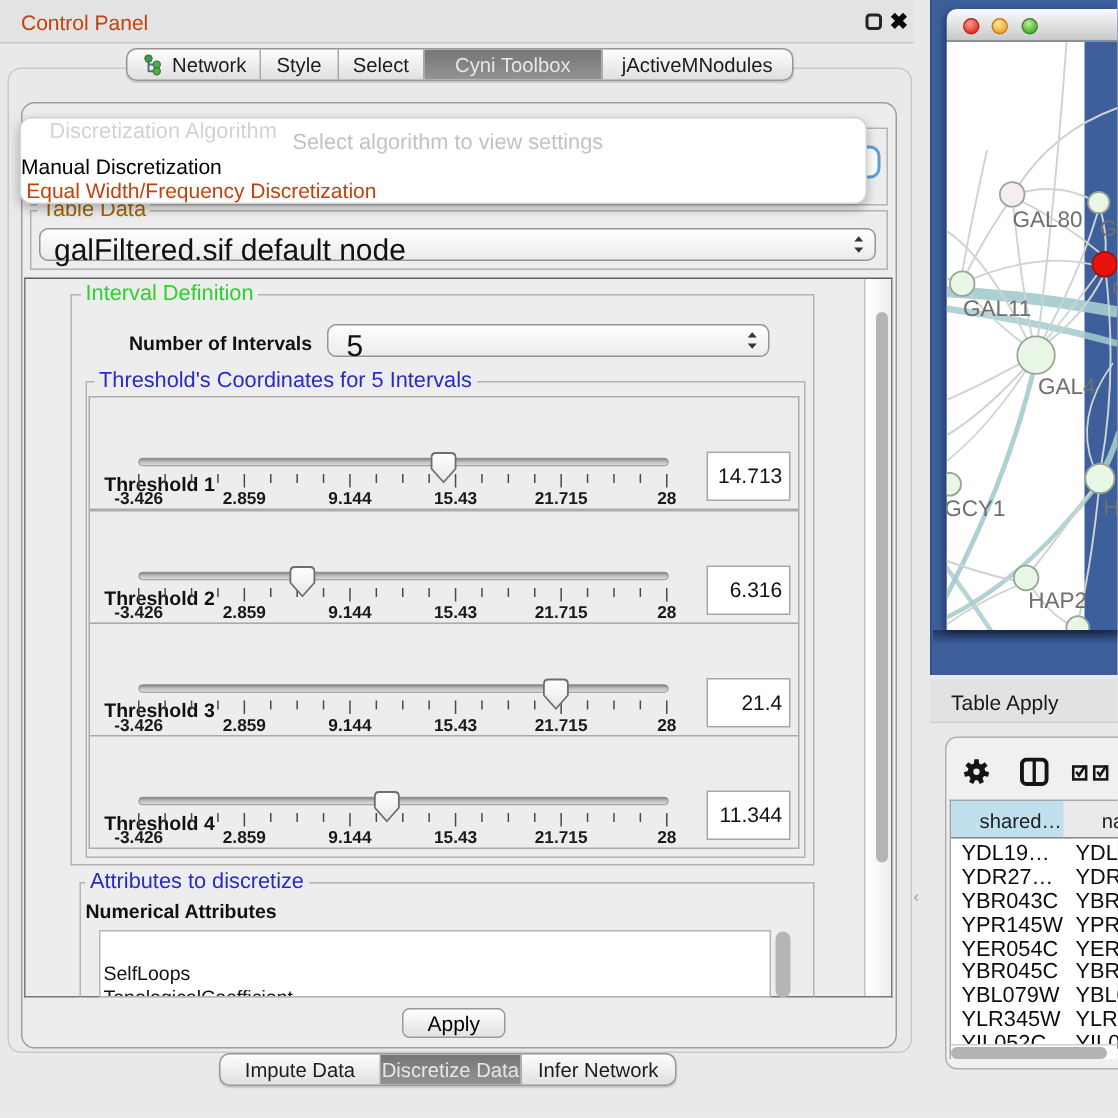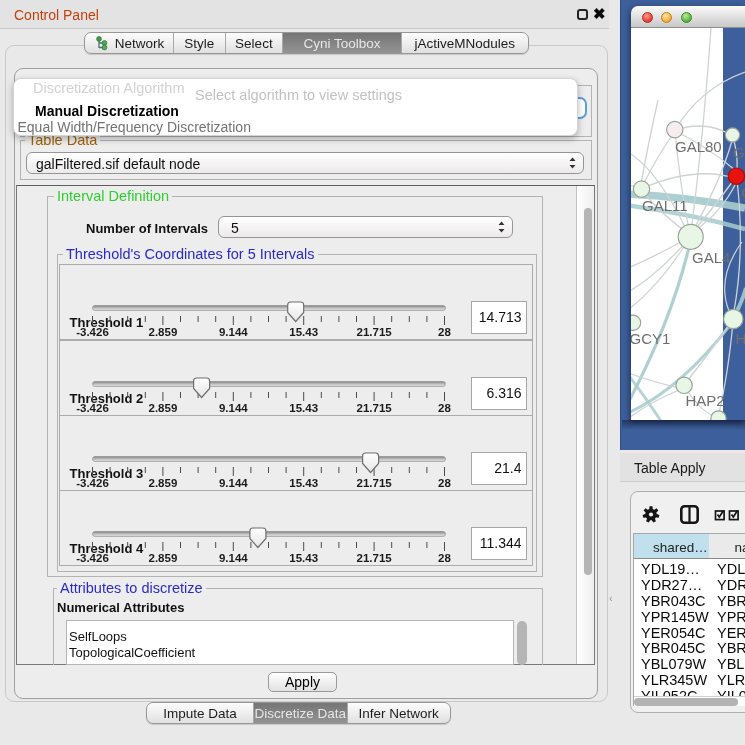--- a/index.html
+++ b/index.html
@@ -24,21 +24,21 @@
 #bottabs { left:146px; top:702px; width:305px; }
 #tabcontainer { position:absolute; left:5px; top:45px; width:603px; height:657px;
   border:1px solid #c9c9c9; border-radius:9px; }
 
 #panel { position:absolute; left:14px; top:68px; width:584px; height:631px;
   background:#ededed; border:1px solid #9f9f9f; border-radius:9px; }
 .group { position:absolute; border:1px solid #b3b3b3; }
 .gtitle { position:absolute; top:-9px; font-size:14.5px; background:#ededed; padding:0 3px; white-space:nowrap; }
 
 .combo { position:absolute; background:linear-gradient(#ffffff,#eceaea);
-  border:1px solid #969696; border-radius:6px; font-size:14px; color:#111; }
+  border:1px solid #969696; border-radius:6px; font-size:20px; color:#111; }
 .combo .ar { position:absolute; right:6px; top:50%; margin-top:-6px; width:9px; height:12px; }
 
 #spane { position:absolute; left:16px; top:185px; width:579px; height:480px;
   border:1px solid #787878; border-top-color:#5e5e5e; background:#ededed; }
 #vsb { position:absolute; right:0; top:0; width:18px; height:478px;
   border-left:1px solid #c3c3c3; background:linear-gradient(90deg,#ffffff,#efefef); }
 #vsb .th { position:absolute; left:6.5px; top:22px; width:8px; height:367px;
   background:#b5b5b5; border-radius:4px; }
 
 .trow { position:absolute; left:58.5px; width:474.5px; height:76px;
@@ -56,22 +56,22 @@
 
 #apply { position:absolute; left:268px; top:672px; width:69px; height:20px;
   background:linear-gradient(#ffffff,#e2e2e2); border:1px solid #9a9a9a; border-radius:5px;
   font-size:14px; color:#000; text-align:center; line-height:18px; }
 
 #popup { position:absolute; left:13px; top:78px; width:565px; height:58px;
   background:#fff; border:1px solid #d4d4d4; border-radius:8px;
   box-shadow:0 3px 7px rgba(0,0,0,0.28); }
 #popup .ghost1 { position:absolute; left:19px; top:1px; font-size:14.5px; color:#d2d2d2; }
 #popup .ghost2 { position:absolute; left:181px; top:8px; font-size:14.5px; color:#c2c2c2; }
-#popup .it1 { position:absolute; left:21px; top:24px; font-size:14px; font-weight:bold; color:#000; }
-#popup .it2 { position:absolute; left:3.5px; top:40px; font-size:14px; color:#737373; }
+#popup .it1 { position:absolute; left:0; top:24px; font-size:14px; font-weight:normal; color:#000; }
+#popup .it2 { position:absolute; left:3.5px; top:40px; font-size:14px; color:#c2410c; }
 #focuscombo { position:absolute; left:303px; top:97px; width:284px; height:22px;
   background:#fff; border:2.5px solid #5e9fd8; border-radius:7px; }
 
 #divider { position:absolute; left:609px; top:0; width:11px; height:745px; background:#e9e9e9; }
 
 #bluebg { position:absolute; left:620px; top:0; width:125px; height:450px; background:#3d5f9b;
   border-left:1px solid #2e4d85; }
 #netwin { position:absolute; left:631px; top:6px; width:114px; height:414px;
   border-top-left-radius:7px; overflow:hidden;
   box-shadow:-1px 2px 6px rgba(0,0,20,0.5); }
@@ -304,21 +304,21 @@
 <path d="M189.9,40 Q189.9,37 192.9,37 L202.9,37 Q205.9,37 205.9,40 L205.9,47.5 L197.9,56.5 L189.9,47.5 Z" fill="url(#thg)" stroke="#6e6e6e" stroke-width="1.2"></path>
 </svg>
 <div class="vfield">11.344</div>
 </div>
 
 <div class="group" style="left:53px;top:588px;width:490px;height:77px;border-bottom:none">
   <span class="gtitle" style="left:3px;color:#2a2ac8">Attributes to discretize</span>
 </div>
 <b class="abs" style="left:57px;top:600px;font-size:13px;color:#111">Numerical Attributes</b>
 <div id="attrlist">
-  <div style="margin-top:8px">SelfLoops</div>
+  <div style="margin-top:20px">SelfLoops</div>
   <div>TopologicalCoefficient</div>
   <div>BetweennessCentrality</div>
 </div>
 <div id="alsb"></div>
 <div id="apply">Apply</div>
 
 <div id="bottabs" class="tabbar">
  <div class="tab" style="width:107.5px">Impute Data</div>
  <div class="tab sel" style="width:94px">Discretize Data</div>
  <div class="tab" style="width:103px">Infer Network</div>

